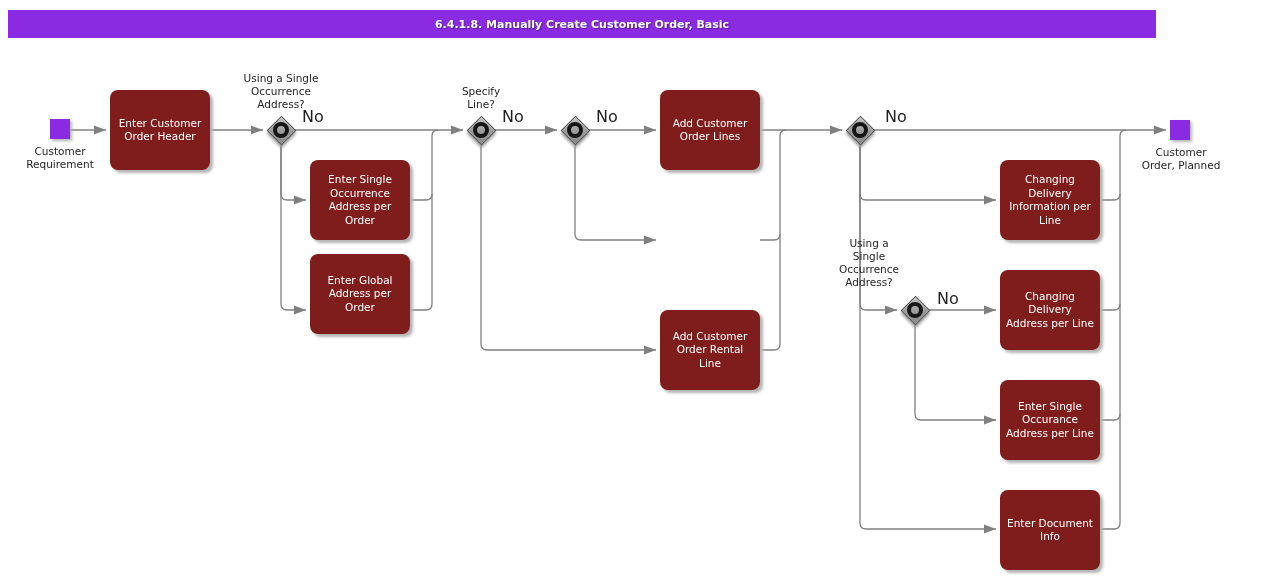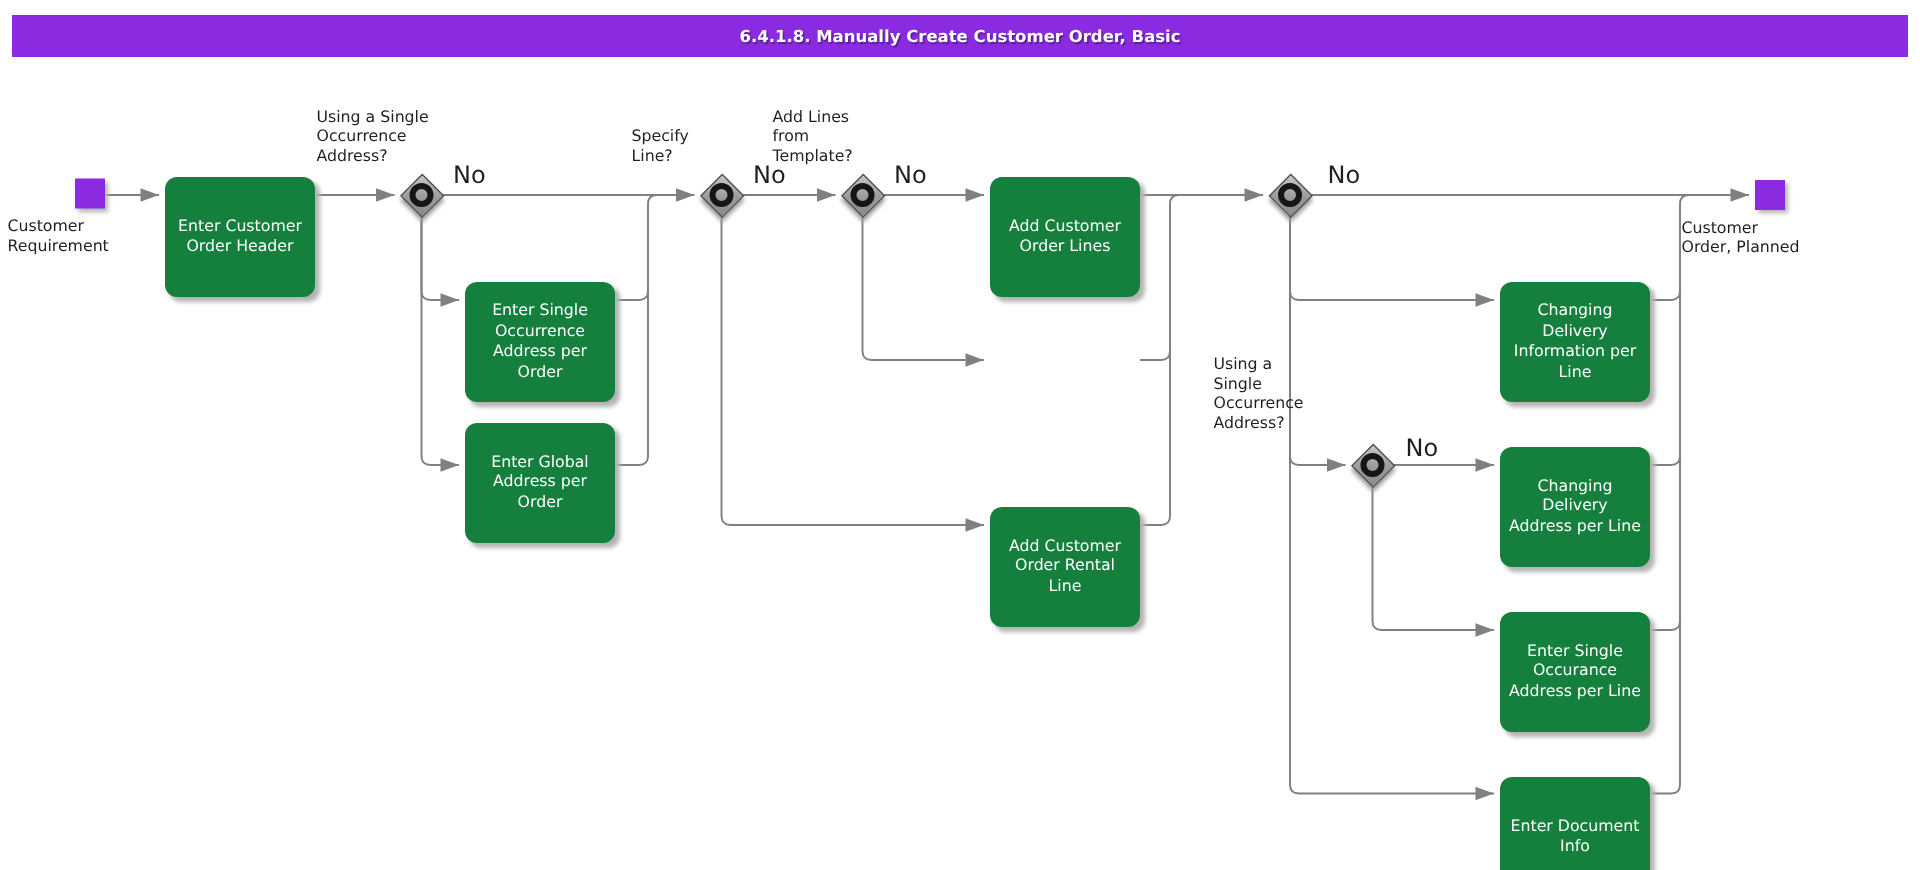--- a/index.html
+++ b/index.html
@@ -1,52 +1,51 @@
 <!DOCTYPE html>
 <html><head>
 <meta charset="utf-8">
 <style>
   html,body{margin:0;padding:0;background:#ffffff;}
   .canvas{
     position:relative;width:1280px;height:580px;background:#ffffff;overflow:hidden;
     font-family:"DejaVu Sans","Liberation Sans",sans-serif;
   }
   .titlebar{
-    position:absolute;left:8px;top:10px;width:1264px;height:28px;
+    position:absolute;left:8px;top:10px;width:1148px;height:28px;
     background:#8a2be2;color:#ffffff;font-size:11px;font-weight:bold;
     display:flex;align-items:center;justify-content:center;
     text-shadow:1px 1px 1px rgba(0,0,0,0.35);
   }
   .edges{position:absolute;left:0;top:0;width:1280px;height:580px;z-index:1;}
   .task{
-    position:absolute;width:100px;height:80px;background:#15803d;border-radius:8px;
+    position:absolute;width:100px;height:80px;background:#7f1d1d;border-radius:8px;
     color:#ffffff;font-size:10.5px;line-height:13.5px;text-align:center;
     display:flex;align-items:center;justify-content:center;
     white-space:pre-line;z-index:2;
     box-shadow:3px 3px 3px #b4b4b4;
-    margin-top:28px;
   }
   .terminal{
     position:absolute;width:20px;height:20px;background:#8a2be2;z-index:2;
     box-shadow:2px 2px 3px #b4b4b4;
   }
   .diamond{position:absolute;width:28px;height:28px;z-index:2;}
   .dsq{
     position:absolute;left:4px;top:4px;width:19px;height:19px;
     background:linear-gradient(135deg,#c6c6c6 0%,#9a9a9a 55%,#8a8a8a 100%);
     border:1.5px solid #4d4d4d;transform:rotate(45deg);
     box-shadow:2px 2px 3px #9a9a9a;
   }
   .dring{
     position:absolute;left:6px;top:6px;width:8px;height:8px;border-radius:50%;
     border:4px solid #161616;background:transparent;
   }
   .lbl{
     position:absolute;color:#1f1f1f;font-size:10.5px;line-height:13px;
-    text-align:left;white-space:pre-line;z-index:2;
+    text-align:center;white-space:pre-line;z-index:2;
   }
   .no{
     position:absolute;color:#1f1f1f;font-size:16px;line-height:13px;z-index:2;
   }
 </style>
 </head>
 <body>
 
 <div class="canvas">
 
@@ -147,23 +146,20 @@
   <div class="no" style="left:302px;top:110px">No</div>
 
   <div class="lbl" style="left:421px;top:85px;width:120px">Specify
 Line?</div>
   <div class="diamond" style="left:467px;top:116px">
     <div class="dsq"></div>
     <div class="dring"></div>
   </div>
   <div class="no" style="left:502px;top:110px">No</div>
 
-  <div class="lbl" style="left:515px;top:72px;width:120px">Add Lines
-from
-Template?</div>
   <div class="diamond" style="left:561px;top:116px">
     <div class="dsq"></div>
     <div class="dring"></div>
   </div>
   <div class="no" style="left:596px;top:110px">No</div>
 
   <div class="diamond" style="left:846px;top:116px">
     <div class="dsq"></div>
     <div class="dring"></div>
   </div>

